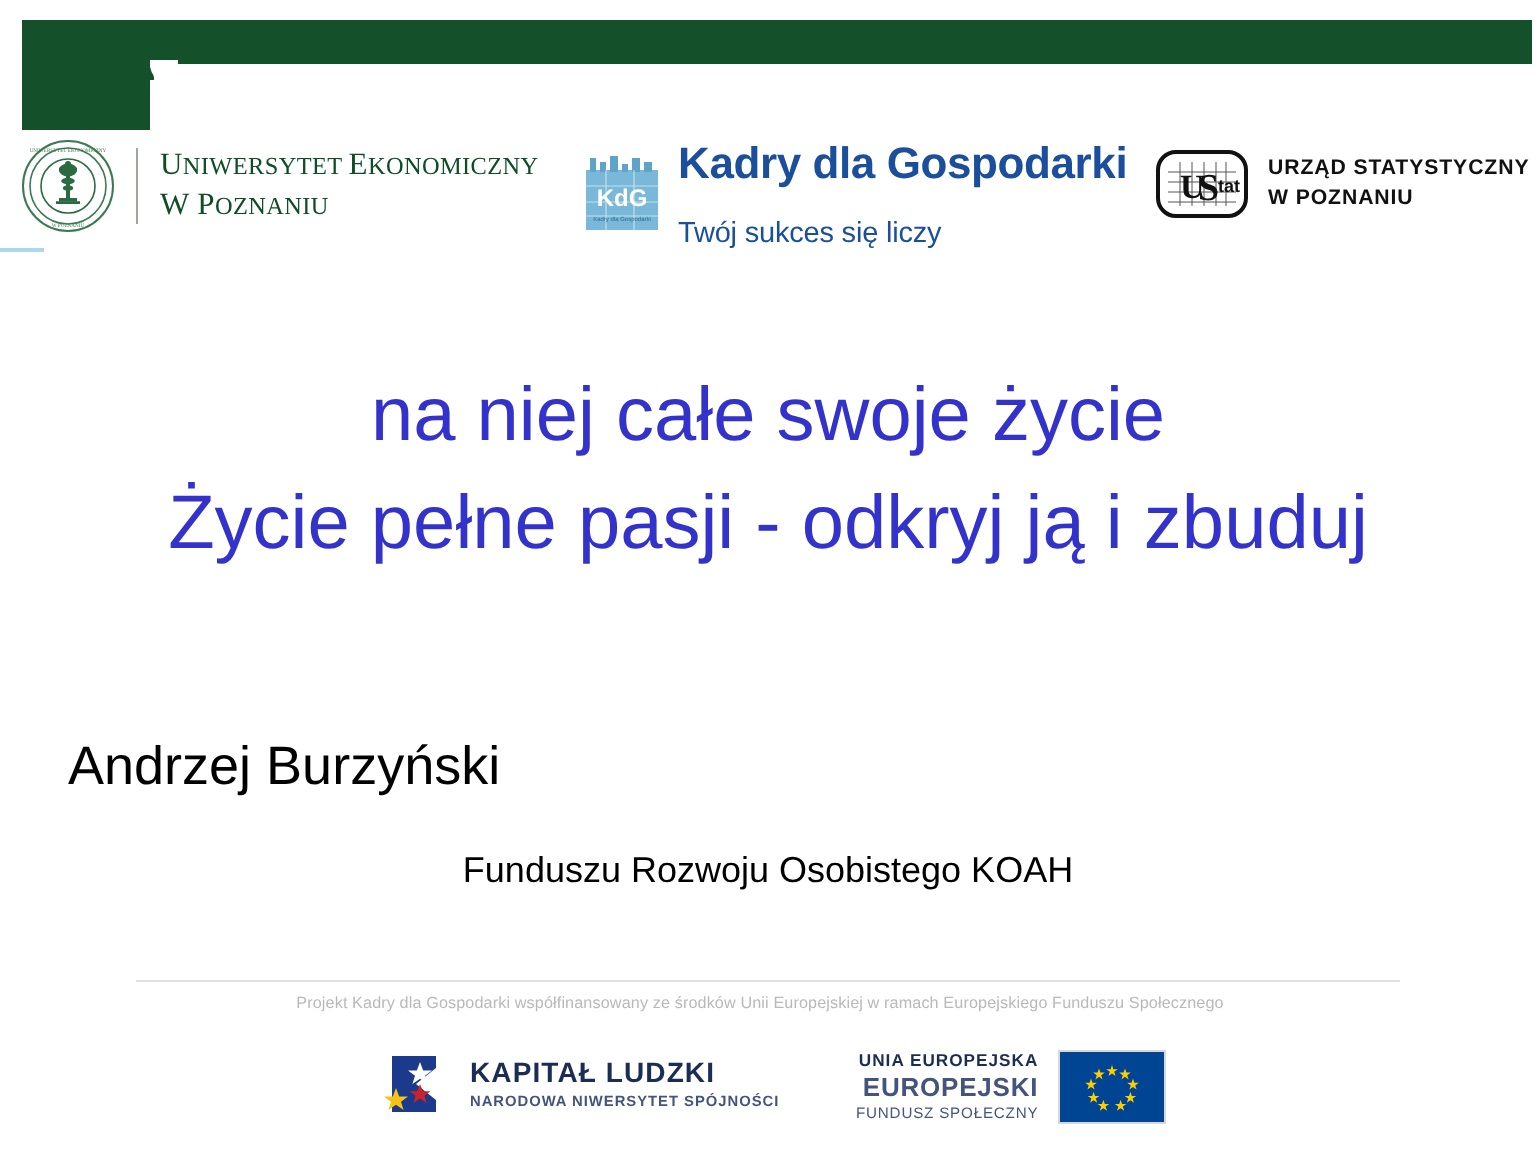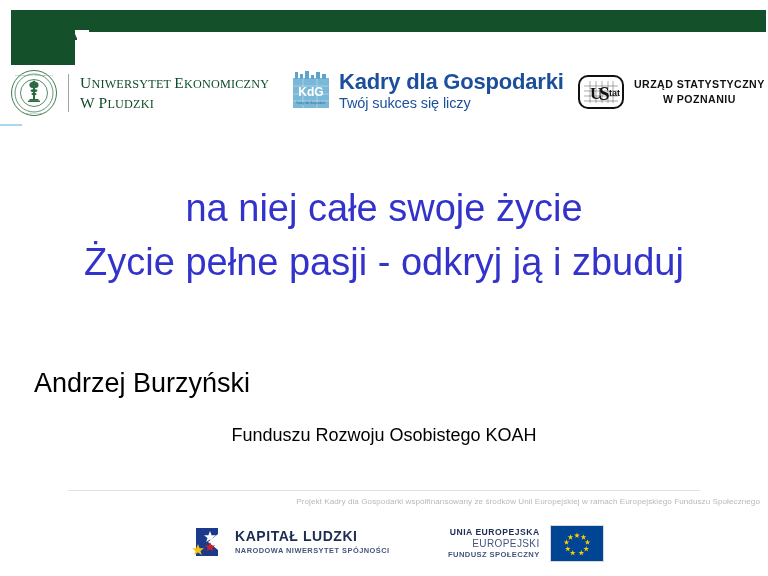--- a/index.html
+++ b/index.html
@@ -135,21 +135,21 @@
   .kdg-title {
     color: #1b4f9c;
     font-size: 22px;
     font-weight: bold;
     letter-spacing: -0.2px;
   }
   .kdg-sub {
     color: #1b4f9c;
     font-size: 14.5px;
     letter-spacing: -0.1px;
-    margin-top: 2px;
+    margin-top: 16px;
   }
 
   
   .us-logo {
     position: absolute;
     left: 578px;
     top: 9px;
     display: flex;
     align-items: center;
   }
@@ -158,21 +158,20 @@
     height: 34px;
     margin-right: 10px;
     position: relative;
   }
   .us-text {
     color: #111111;
     font-size: 10.6px;
     font-weight: bold;
     letter-spacing: 0.45px;
     line-height: 1.45;
-    text-align: center;
   }
 
   
   .title {
     position: absolute;
     left: 24px;
     top: 182px;
     width: 720px;
     text-align: center;
     color: #3333cc;
@@ -208,21 +207,21 @@
     top: 490px;
     width: 632px;
     height: 1px;
     background: #e2e2e2;
   }
   .footer-note {
     position: absolute;
     left: 0;
     top: 497px;
     width: 760px;
-    text-align: right;
+    text-align: center;
     color: #b9b9b9;
     font-size: 8.1px;
     letter-spacing: 0.06px;
   }
 
   .footer-logos {
     position: absolute;
     left: 0;
     top: 518px;
     width: 632px;
@@ -258,30 +257,29 @@
     margin-top: 2px;
   }
 
   
   .eu-logo {
     position: absolute;
     left: 428px;
     top: 7px;
     display: flex;
     align-items: center;
-    margin-left: 20px;
   }
   .eu-text {
     text-align: right;
     line-height: 1.25;
     margin-right: 10px;
   }
   .eu-l1 { color: #1c2d55; font-size: 8.6px; font-weight: bold; letter-spacing: 0.5px; }
-  .eu-l2 { color: #44557d; font-size: 10px; font-weight: normal; letter-spacing: 0.4px; }
-  .eu-l3 { color: #44557d; font-size: 7.6px; font-weight: bold; letter-spacing: 0.4px; }
+  .eu-l2 { color: #44557d; font-size: 13px; font-weight: bold; letter-spacing: 0.4px; }
+  .eu-l3 { color: #44557d; font-size: 7.6px; font-weight: normal; letter-spacing: 0.4px; }
   .eu-flag {
     width: 52px;
     height: 35px;
     background: #004494;
     border: 1px solid #d8d8d8;
     position: relative;
   }
 </style>
 </head>
 <body>
@@ -318,21 +316,21 @@
             <text x="24" y="44.5" text-anchor="middle">W POZNANIU</text>
           </g>
         </svg>
       </div>
       <div class="ue-divider"></div>
       <div class="ue-text">
         <div class="l1">
           <span>U</span><span class="sc">NIWERSYTET </span><span>E</span><span class="sc">KONOMICZNY</span>
         </div>
         <div class="l2">
-          <span>W P</span><span class="sc">LUDZKI</span>
+          <span>W P</span><span class="sc">OZNANIU</span>
         </div>
       </div>
     </div>
 
     <div class="kdg-logo">
       <div class="kdg-mark">
         <svg width="40" height="42" viewBox="0 0 40 42">
           <rect x="2" y="8" width="36" height="30" fill="#79b8d8"></rect>
           <g fill="#5ea3c8">
             <rect x="4" y="2" width="3" height="7"></rect>

